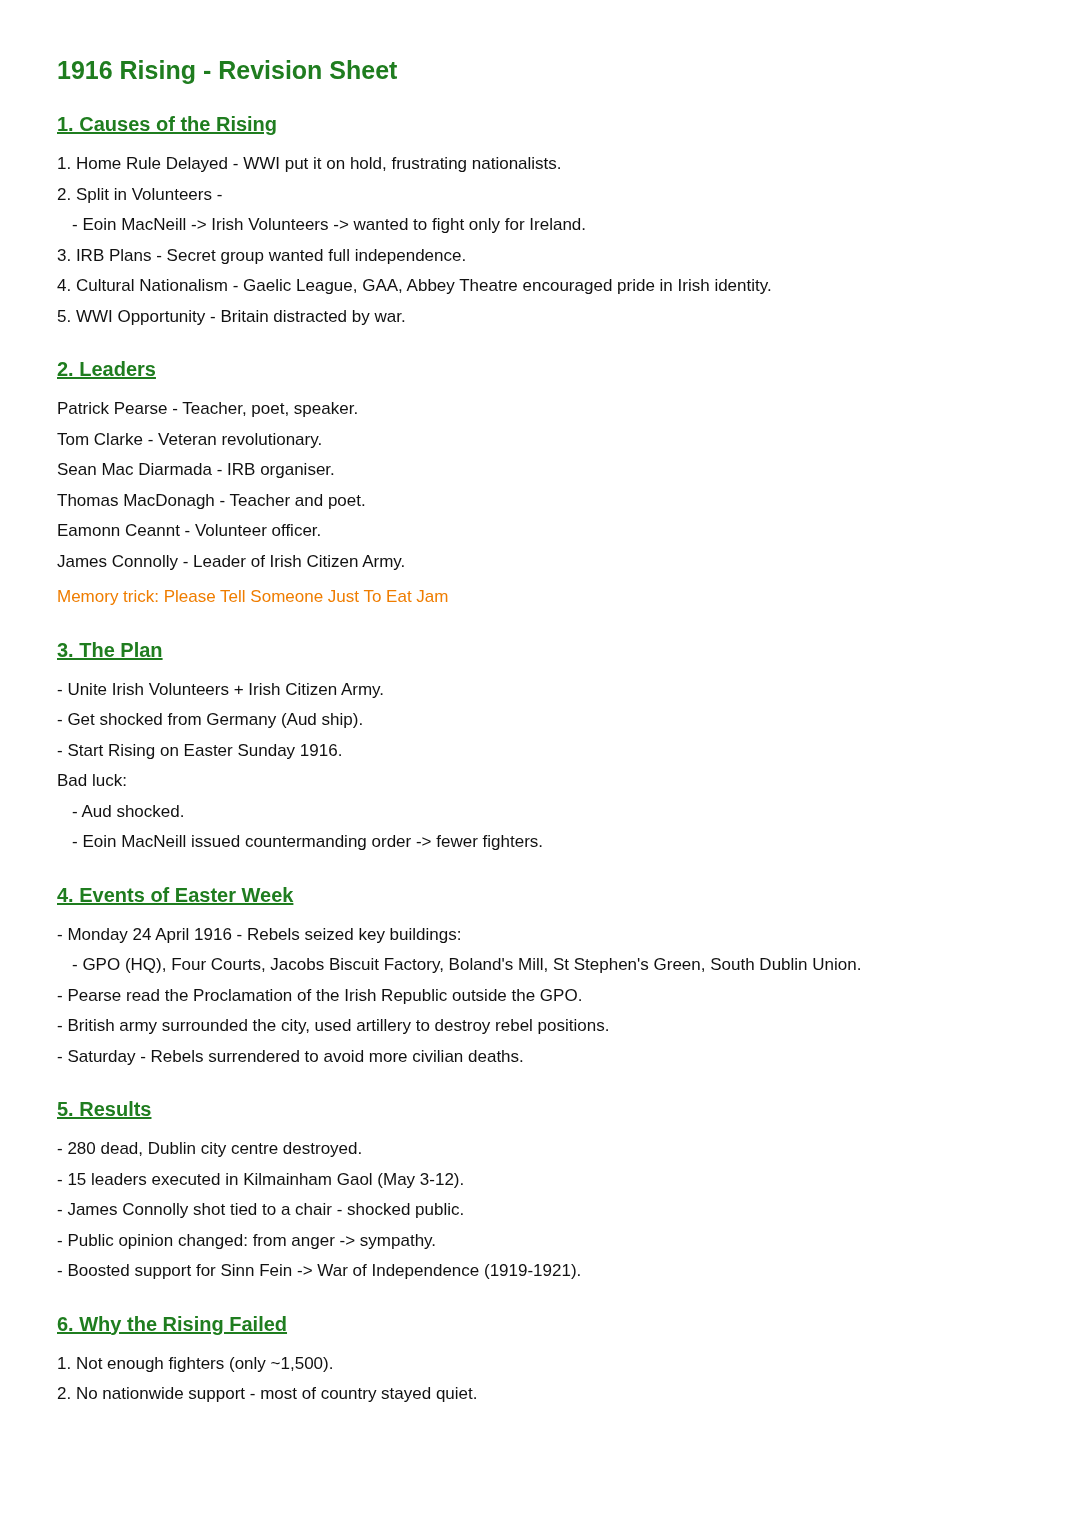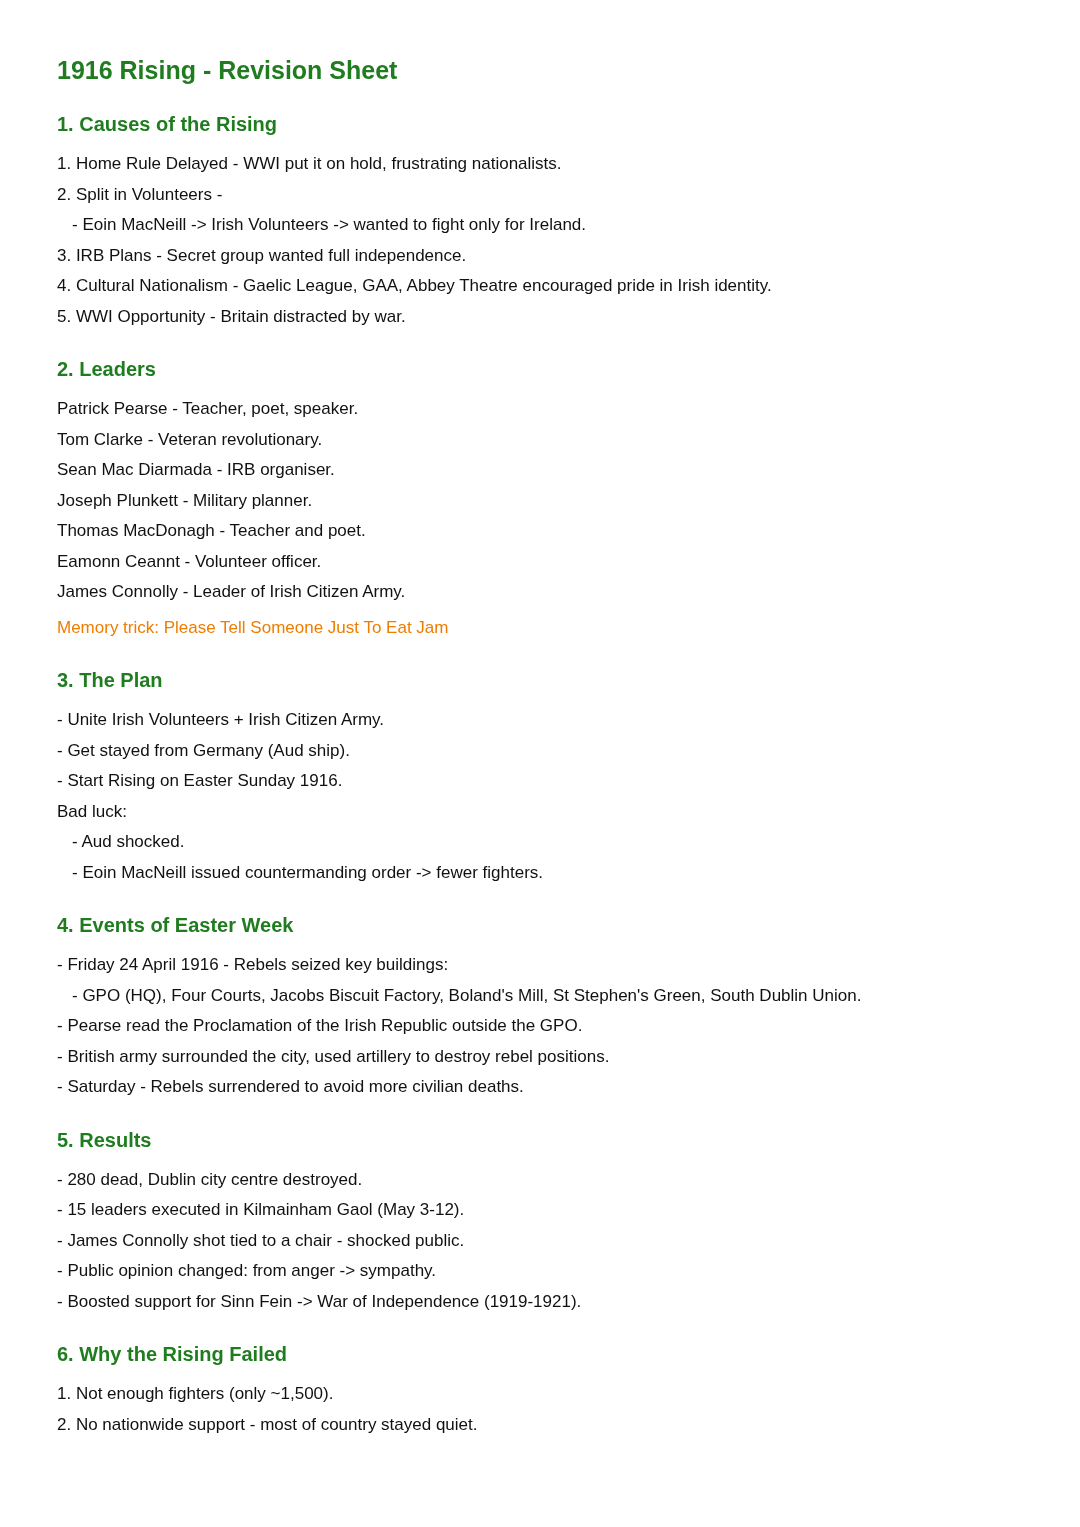--- a/index.html
+++ b/index.html
@@ -26,20 +26,21 @@
     margin: 0 0 28px 0;
     font-size: 25px;
     font-weight: bold;
     color: var(--green);
   }
   .section-heading {
     margin: 26px 0 13px 0;
     font-size: 20px;
     font-weight: bold;
     color: var(--green);
+    text-decoration: underline;
   }
   .section:first-child .section-heading {
     margin-top: 0;
   }
   .line {
     margin: 0;
     font-size: 17px;
     line-height: 30.5px;
     color: var(--ink);
   }
@@ -64,38 +65,37 @@
         <p class="line indent">- Eoin MacNeill -&gt; Irish Volunteers -&gt; wanted to fight only for Ireland.</p>
         <p class="line">3. IRB Plans - Secret group wanted full independence.</p>
         <p class="line">4. Cultural Nationalism - Gaelic League, GAA, Abbey Theatre encouraged pride in Irish identity.</p>
         <p class="line">5. WWI Opportunity - Britain distracted by war.</p>
       </section>
       <section class="section">
         <h2 class="section-heading">2. Leaders</h2>
         <p class="line">Patrick Pearse - Teacher, poet, speaker.</p>
         <p class="line">Tom Clarke - Veteran revolutionary.</p>
         <p class="line">Sean Mac Diarmada - IRB organiser.</p>
-        <p class="line">Joseph Plunkett - Military planner.</p>
         <p class="line">Thomas MacDonagh - Teacher and poet.</p>
         <p class="line">Eamonn Ceannt - Volunteer officer.</p>
         <p class="line">James Connolly - Leader of Irish Citizen Army.</p>
         <p class="line orange">Memory trick: Please Tell Someone Just To Eat Jam</p>
       </section>
       <section class="section">
         <h2 class="section-heading">3. The Plan</h2>
         <p class="line">- Unite Irish Volunteers + Irish Citizen Army.</p>
-        <p class="line">- Get stayed from Germany (Aud ship).</p>
+        <p class="line">- Get shocked from Germany (Aud ship).</p>
         <p class="line">- Start Rising on Easter Sunday 1916.</p>
         <p class="line">Bad luck:</p>
         <p class="line indent">- Aud shocked.</p>
         <p class="line indent">- Eoin MacNeill issued countermanding order -&gt; fewer fighters.</p>
       </section>
       <section class="section">
         <h2 class="section-heading">4. Events of Easter Week</h2>
-        <p class="line">- Friday 24 April 1916 - Rebels seized key buildings:</p>
+        <p class="line">- Monday 24 April 1916 - Rebels seized key buildings:</p>
         <p class="line indent">- GPO (HQ), Four Courts, Jacobs Biscuit Factory, Boland's Mill, St Stephen's Green, South Dublin Union.</p>
         <p class="line">- Pearse read the Proclamation of the Irish Republic outside the GPO.</p>
         <p class="line">- British army surrounded the city, used artillery to destroy rebel positions.</p>
         <p class="line">- Saturday - Rebels surrendered to avoid more civilian deaths.</p>
       </section>
       <section class="section">
         <h2 class="section-heading">5. Results</h2>
         <p class="line">- 280 dead, Dublin city centre destroyed.</p>
         <p class="line">- 15 leaders executed in Kilmainham Gaol (May 3-12).</p>
         <p class="line">- James Connolly shot tied to a chair - shocked public.</p>

